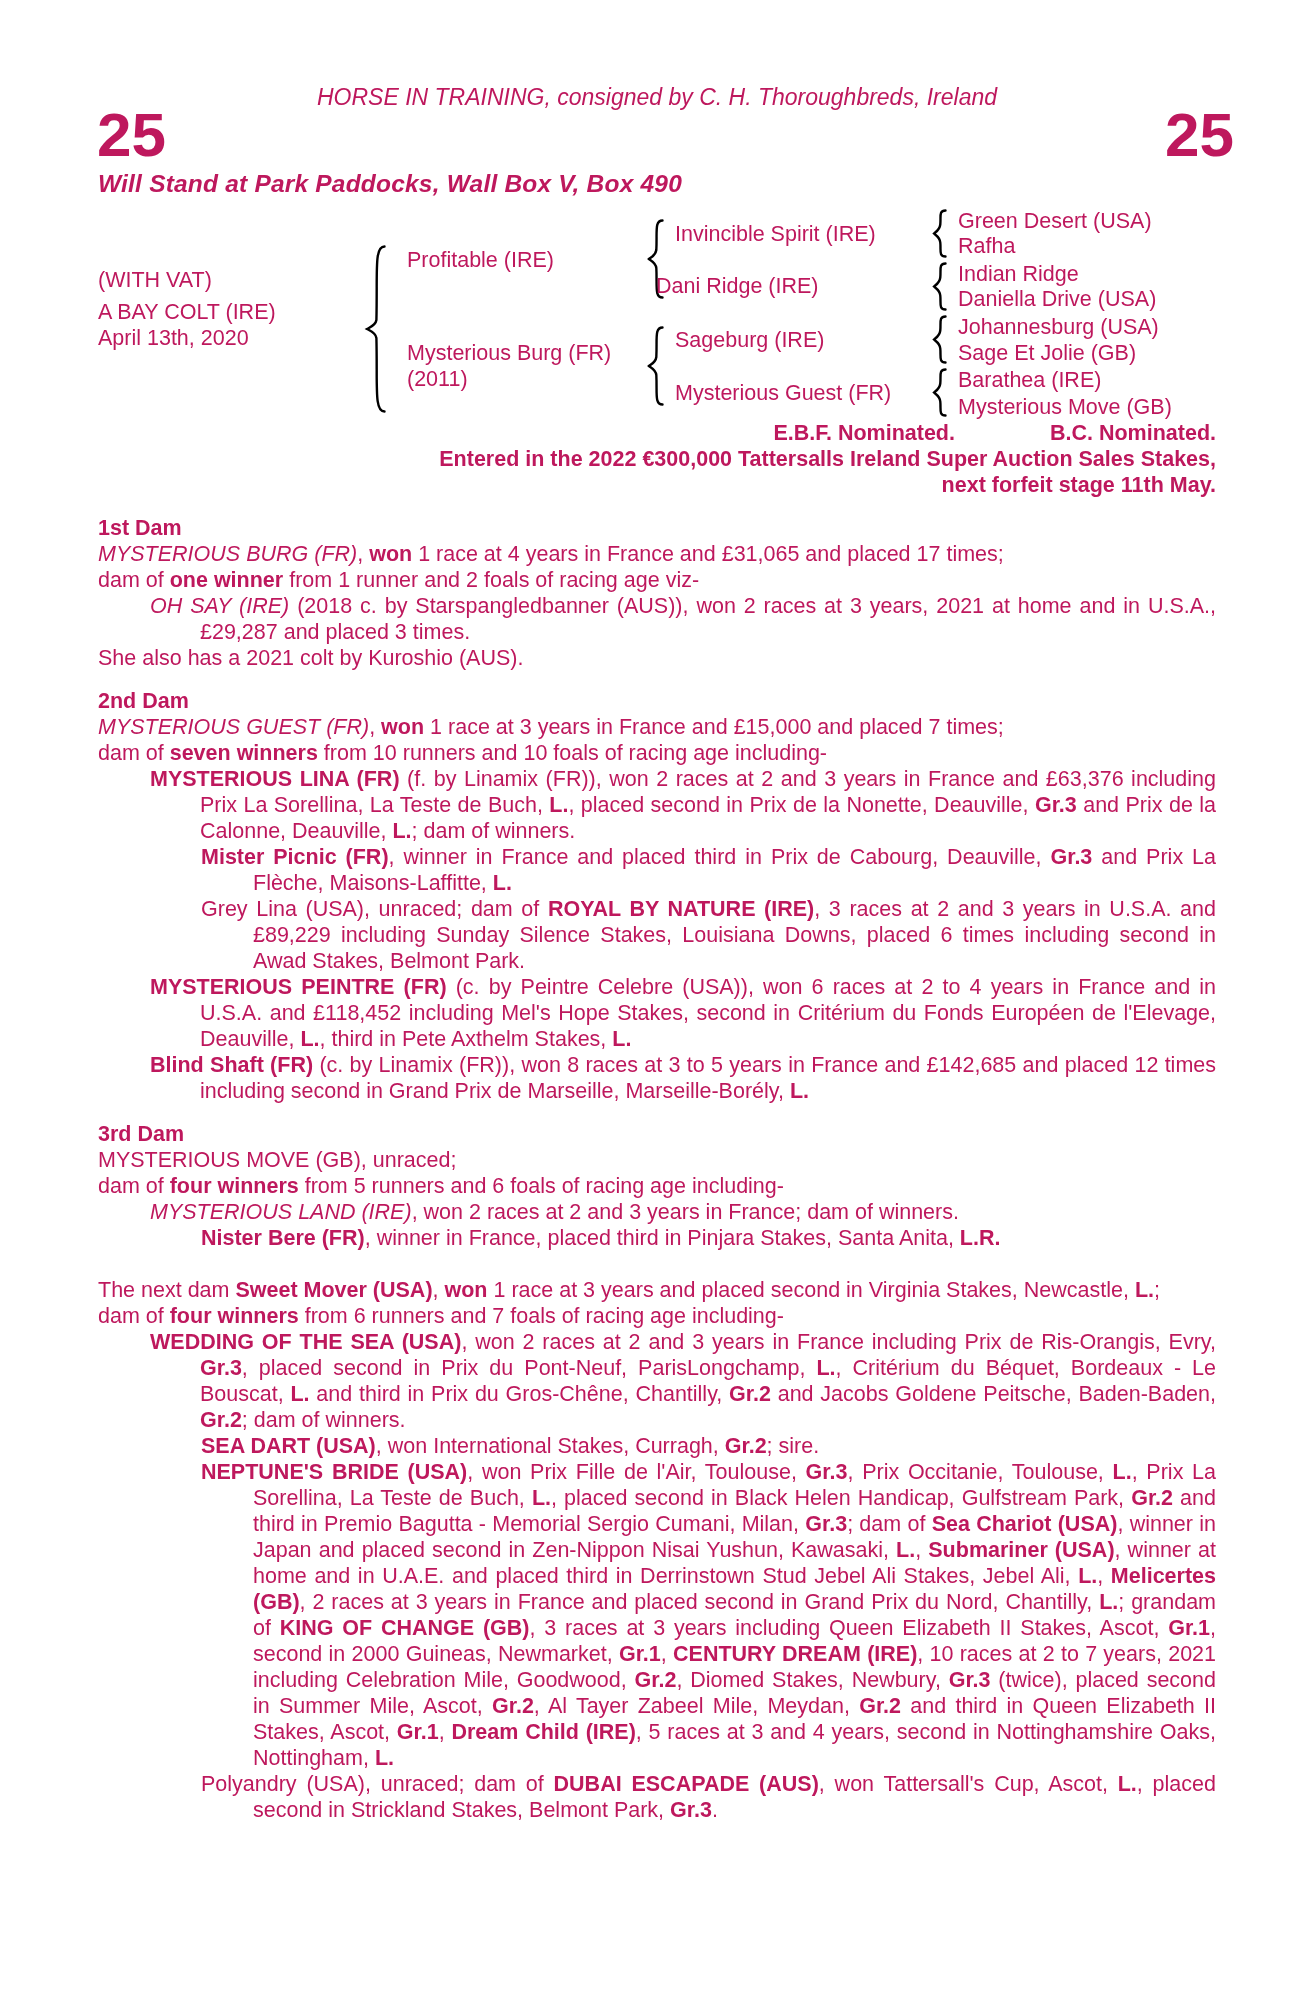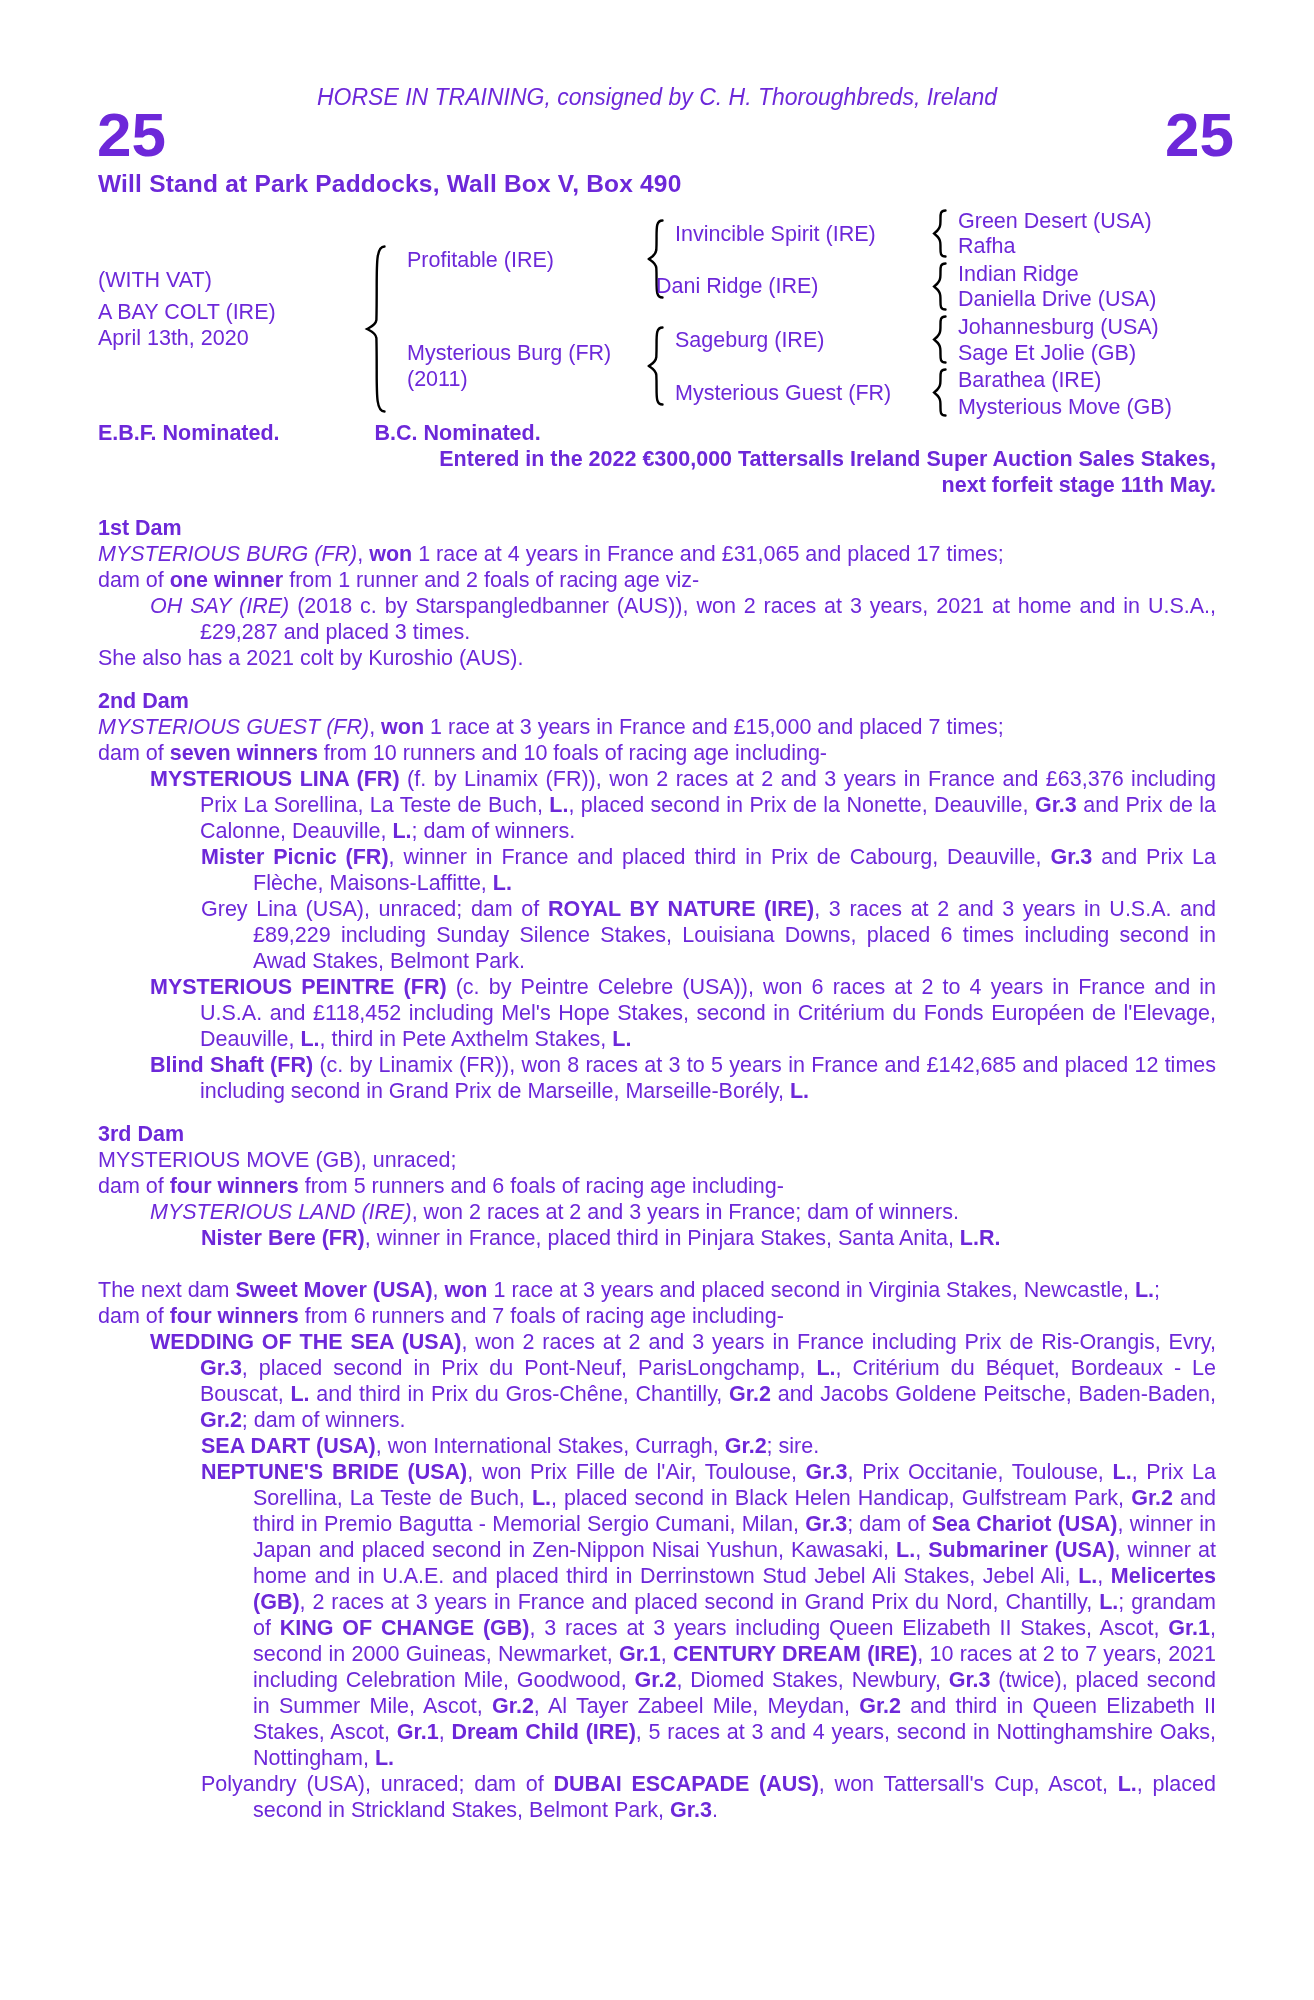--- a/index.html
+++ b/index.html
@@ -1,33 +1,33 @@
 <!DOCTYPE html>
 <html><head>
 <meta charset="utf-8">
 <style>
   html,body{margin:0;padding:0;background:#e8e8e8;}
   .page{
     position:relative;width:1314px;height:2000px;background:#ffffff;
-    font-family:"Liberation Sans","DejaVu Sans",sans-serif;color:#6d28d9;
+    font-family:"Liberation Sans","DejaVu Sans",sans-serif;color:#be185d;
     overflow:hidden;
   }
   .abs{position:absolute;}
   .consignor{top:84px;left:0;width:100%;text-align:center;font-style:italic;font-size:23px;}
   .lot{font-size:62px;font-weight:bold;top:104px;line-height:1;}
   .lot-left{left:97px;}
   .lot-right{right:80px;}
-  .stand{left:98px;top:170px;font-size:24.5px;font-weight:bold;letter-spacing:0.2px;}
+  .stand{left:98px;top:170px;font-size:24.5px;font-weight:bold;letter-spacing:0.2px;font-style:italic;}
   .cell{position:absolute;font-size:21.5px;white-space:nowrap;line-height:24px;}
   .cell.b{font-weight:normal;}
   svg.brace{position:absolute;overflow:visible;}
   svg.brace path{fill:none;stroke:#000;stroke-width:2.4;stroke-linecap:round;}
   .flow{position:absolute;left:98px;top:420px;width:1118px;font-size:21.5px;line-height:26px;}
   .nom{ text-align:right;font-weight:bold;}
-  .nom-row{display:flex;justify-content:flex-start;gap:95px;font-weight:bold;}
+  .nom-row{display:flex;justify-content:flex-end;gap:95px;font-weight:bold;}
   .sec{margin:0;}
   .sec.with-heading{margin-top:17px;}
   .sec.no-heading{margin-top:26px;}
   .sec-heading{font-weight:bold;}
   p.para{margin:0;text-align:justify;}
   p.l0 {padding-left:0;}
   p.l0h{padding-left:52px;text-indent:-52px;}
   p.l1 {padding-left:102px;text-indent:-50px;}
   p.l2 {padding-left:155px;text-indent:-52px;}
   span.b{font-weight:bold;}

